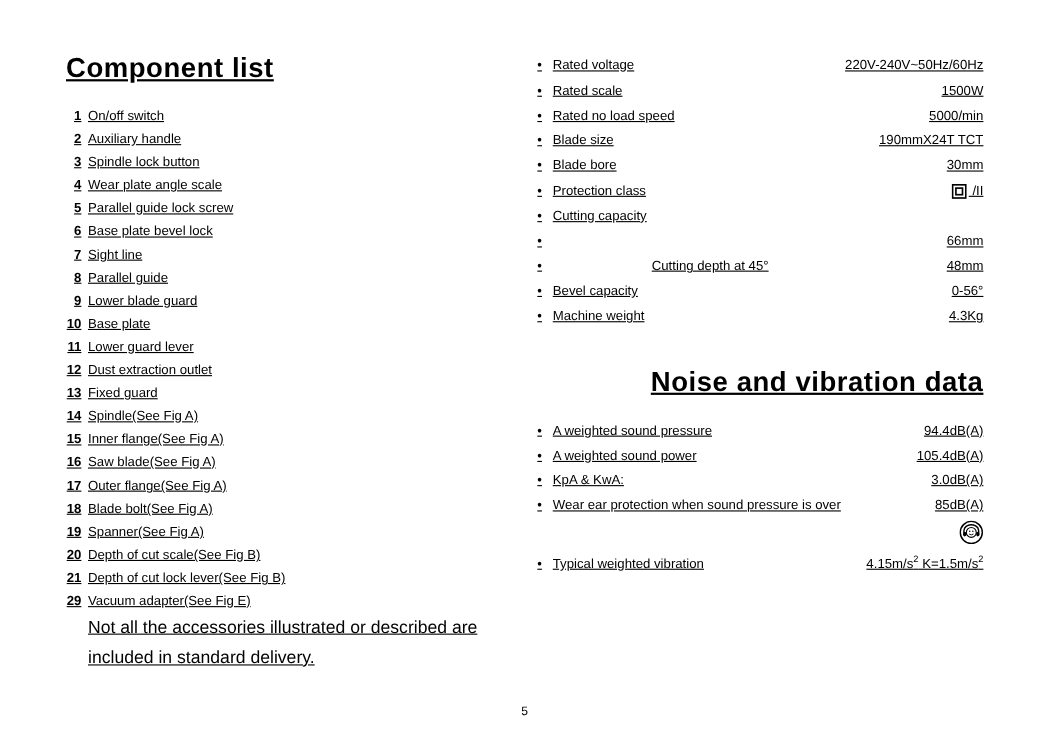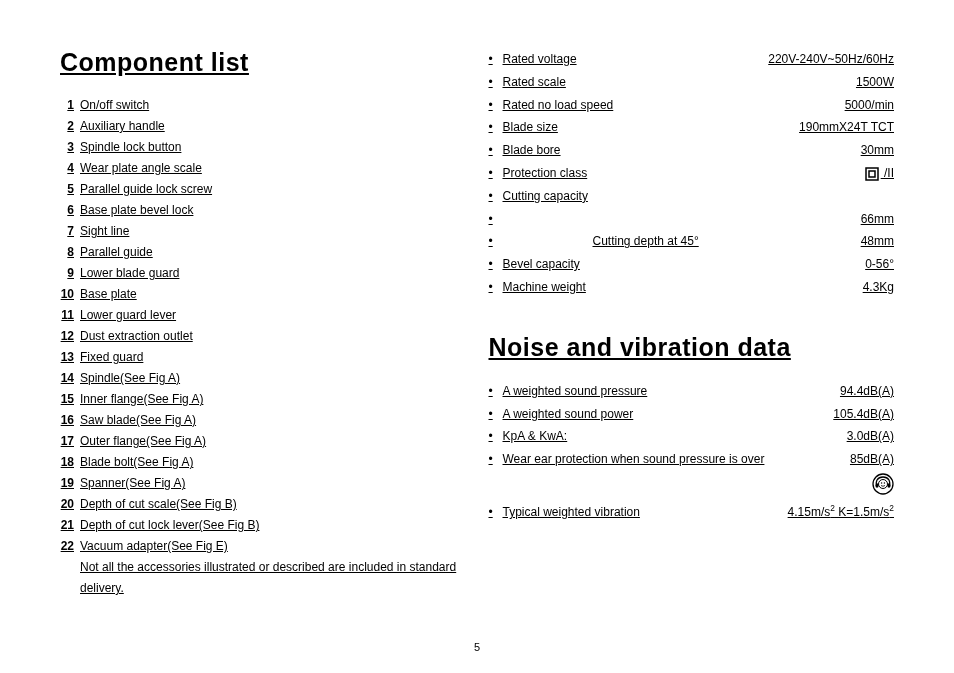--- a/index.html
+++ b/index.html
@@ -36,36 +36,36 @@
     font-family: Impact, "Arial Black", sans-serif;
     font-weight: 900;
     font-size: 12px;
     width: 20px;
     text-align: right;
     padding-right: 6px;
     flex-shrink: 0;
   }
   .ol .lbl { flex: 1; }
   .note {
-    font-size: 12px;
+    font-size: 16px;
     line-height: 1.75;
     padding-left: 20px;
   }
   .ul {
     list-style: none;
     font-size: 12px;
     line-height: 1.9;
   }
   .ul li { display: flex; align-items: baseline; }
   .ul .bullet { width: 14px; flex-shrink: 0; }
   .ul .key { flex-shrink: 0; }
   .ul .spacer { flex: 1; }
   .ul .val { flex-shrink: 0; }
   .ul .key.indent { padding-left: 90px; }
-  .section-gap { margin-top: 34px; }
+  .section-gap { margin-top: 34px; text-align: right; }
   .pagefoot {
     position: absolute;
     bottom: 20px;
     left: 0; right: 0;
     text-align: center;
     font-size: 11px;
   }
   .protection-icon {
     display: inline-block;
     vertical-align: middle;
@@ -160,21 +160,21 @@
         </li>
         <li>
           <span class="num">20</span>
           <span class="lbl">Depth of cut scale(See Fig B)</span>
         </li>
         <li>
           <span class="num">21</span>
           <span class="lbl">Depth of cut lock lever(See Fig B)</span>
         </li>
         <li>
-          <span class="num">22</span>
+          <span class="num">29</span>
           <span class="lbl">Vacuum adapter(See Fig E)</span>
         </li>
       </ol>
     <div class="note">Not all the accessories illustrated or described are included in standard delivery.</div>
   </div>
 
   <div class="col">
     <ul class="ul" id="tech-list">
         <li>
           <span class="bullet">•</span>

